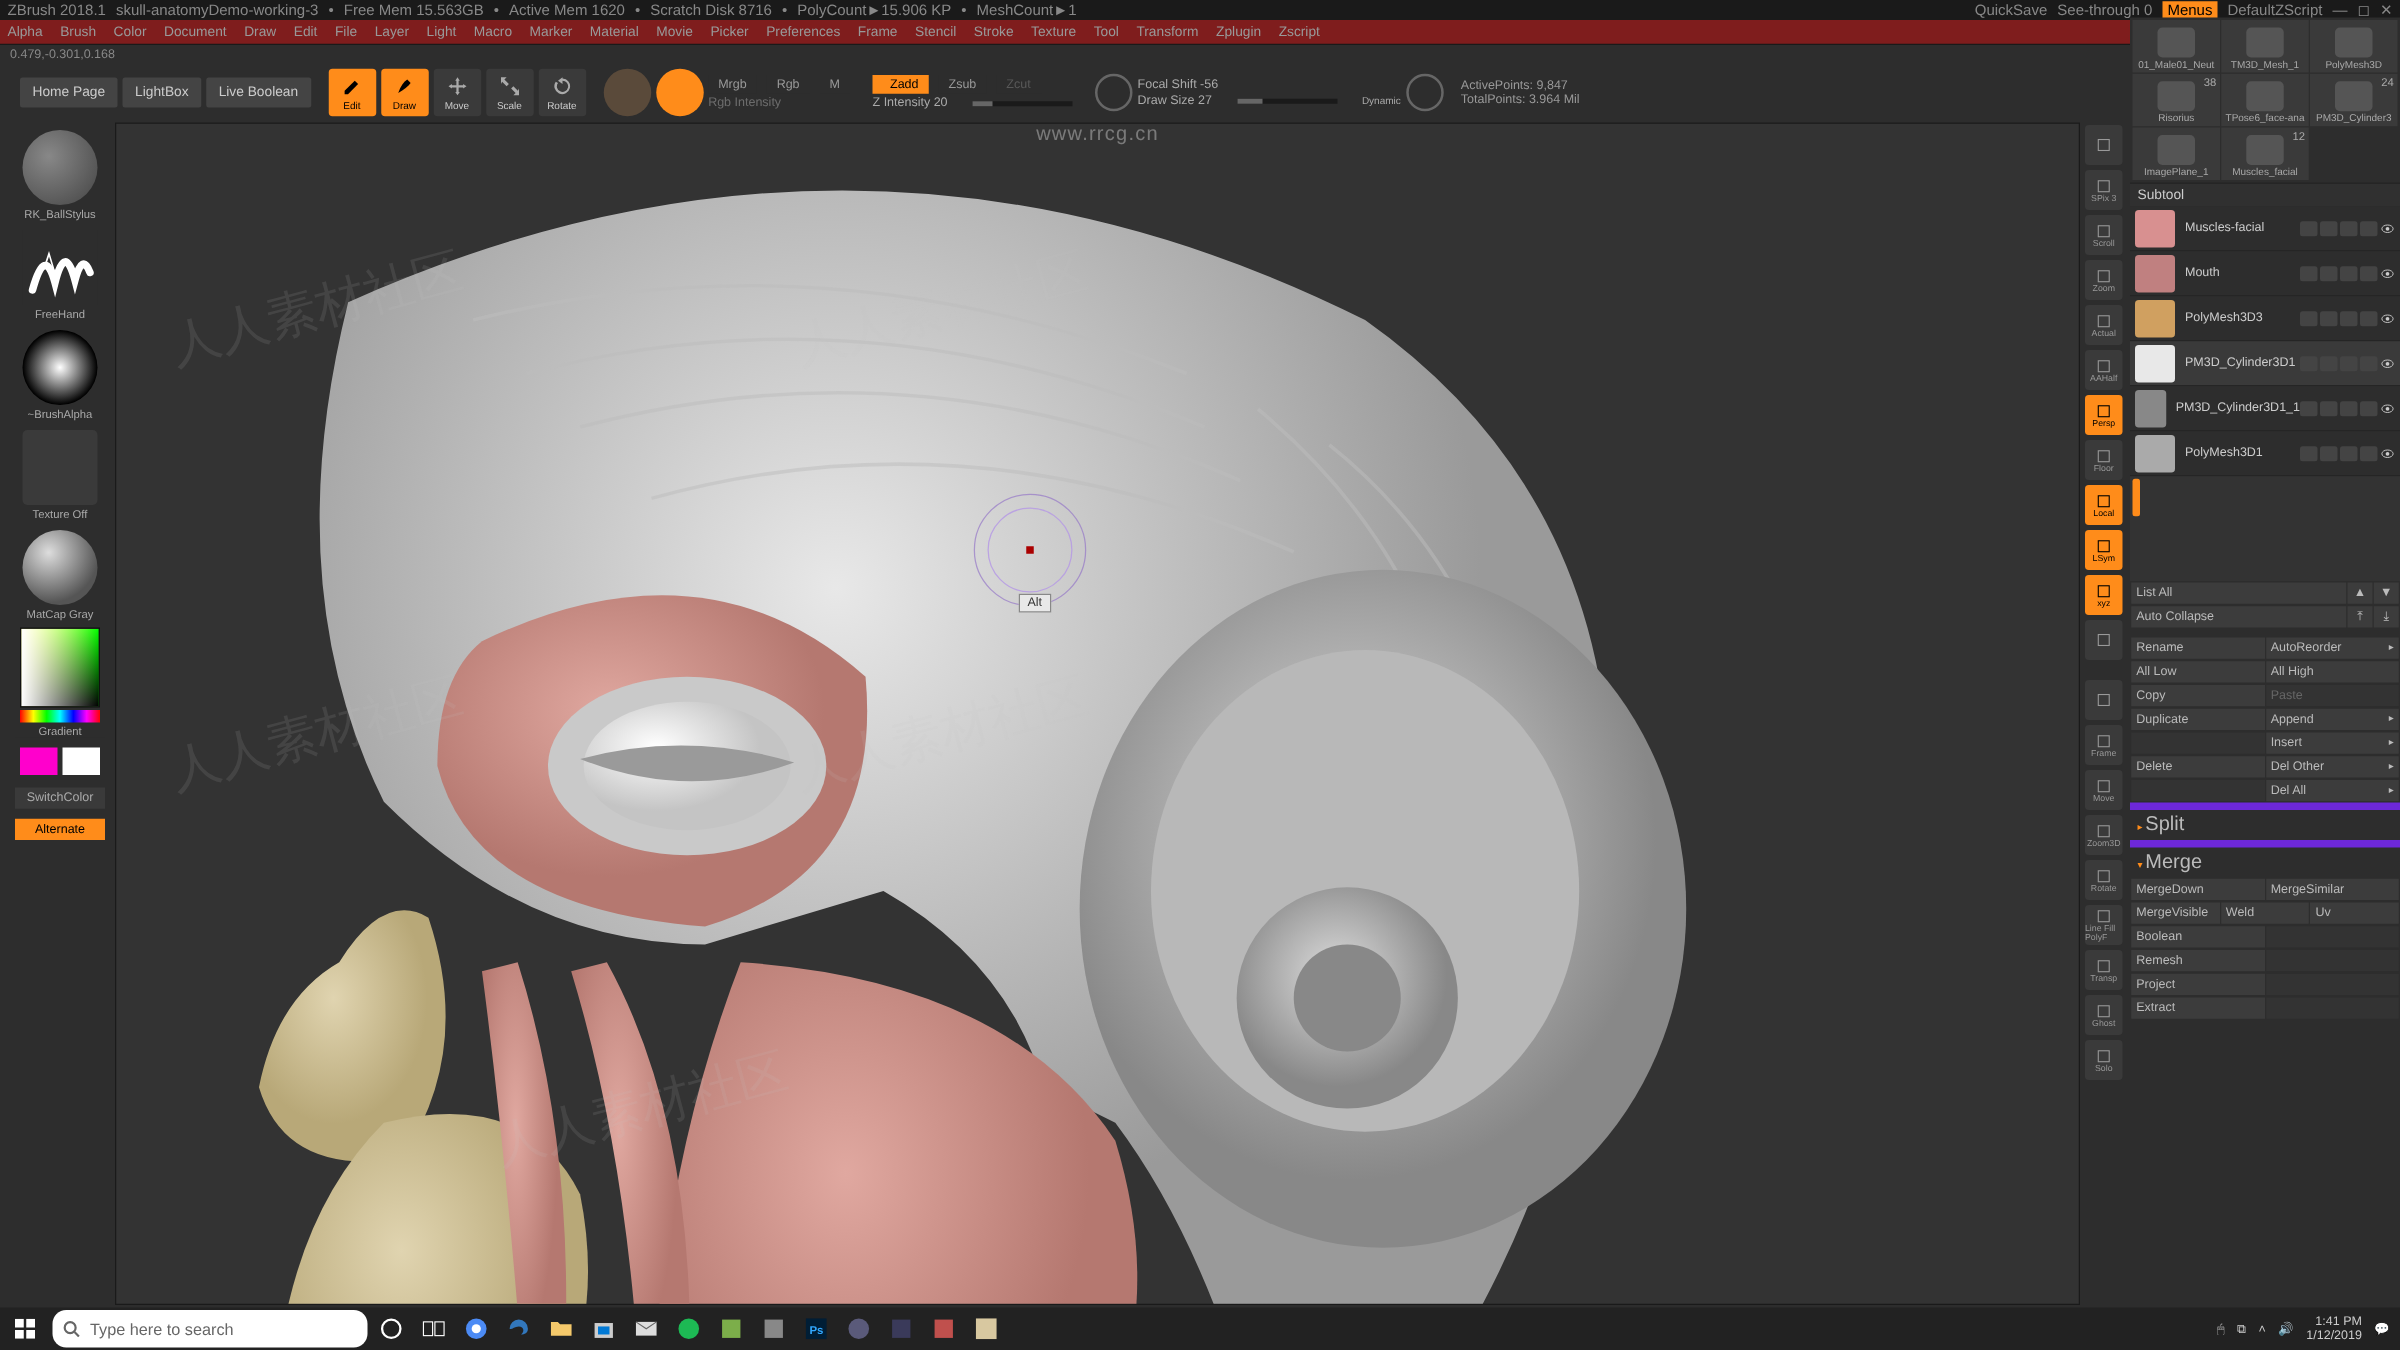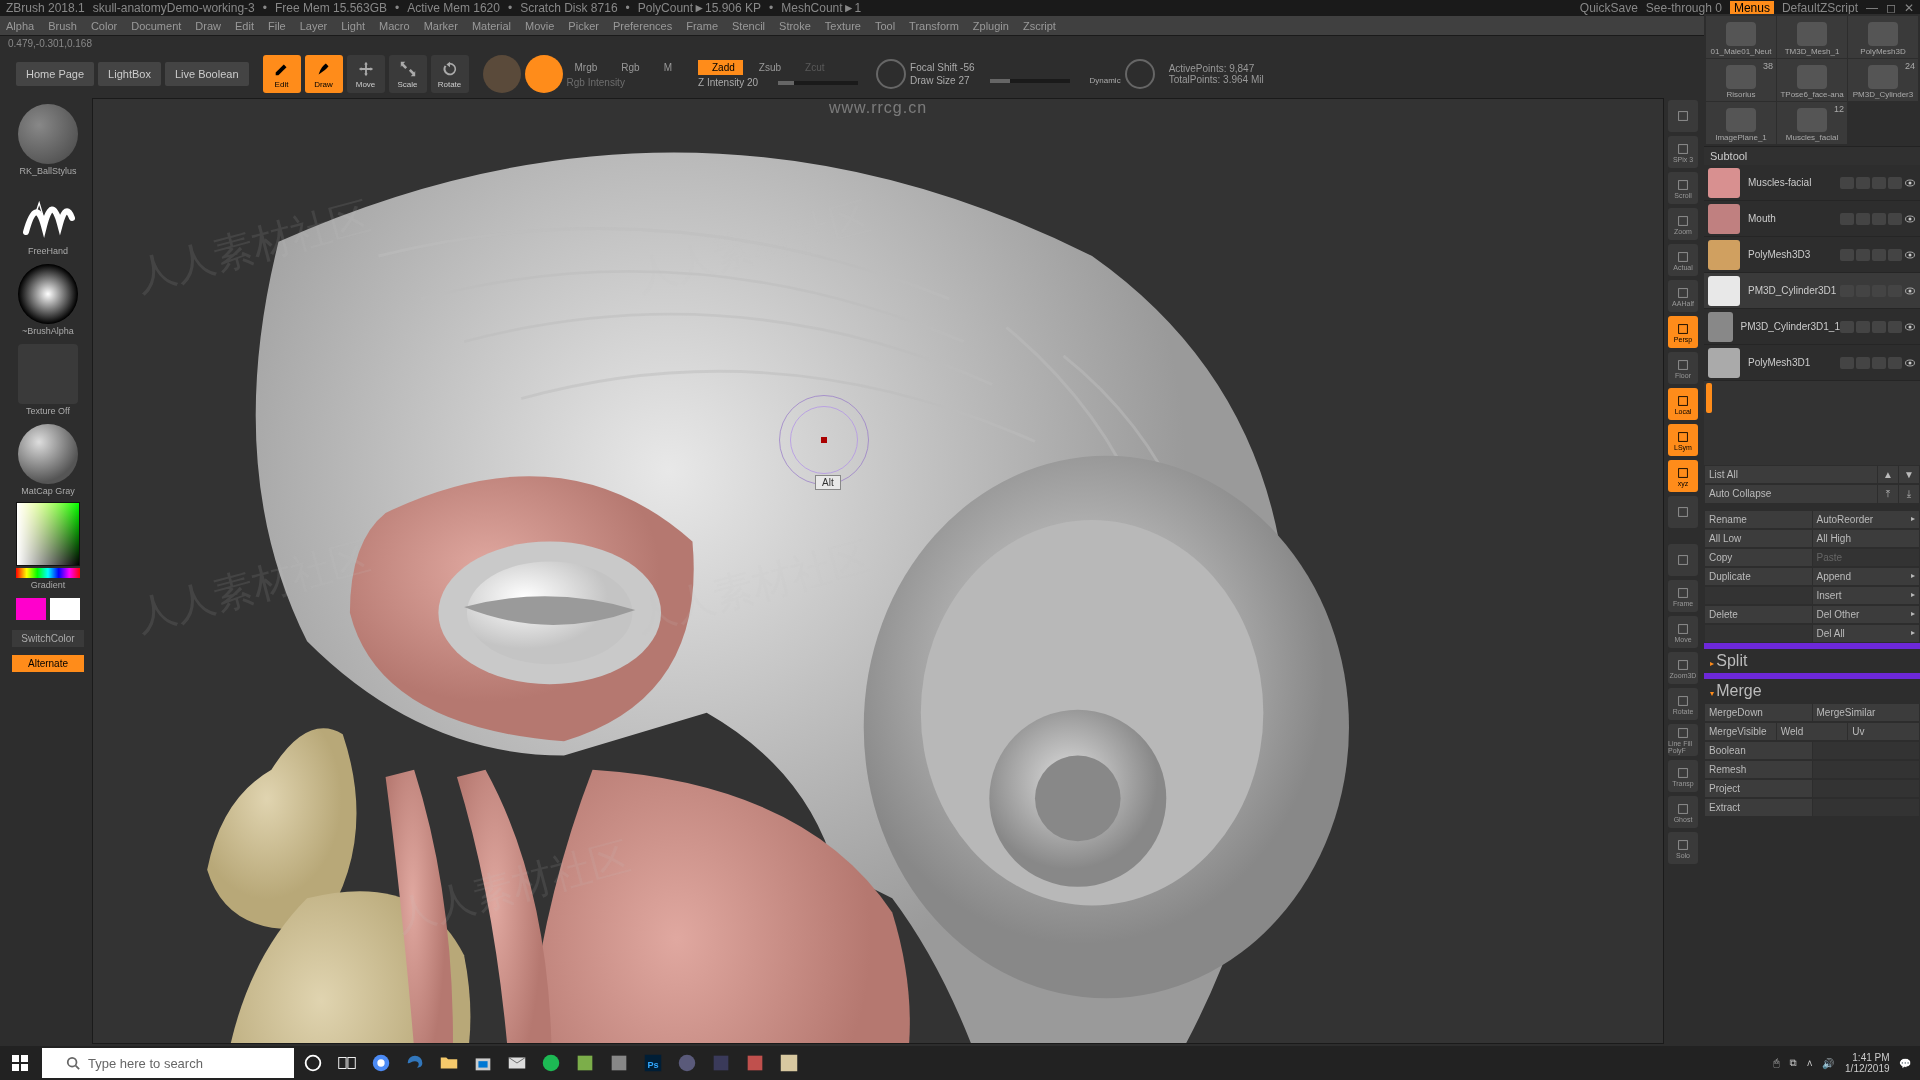--- a/index.html
+++ b/index.html
@@ -5,21 +5,21 @@
 * { margin:0; padding:0; box-sizing:border-box; font-family:Arial,sans-serif; user-select:none; }
 body { background:#2d2d2d; width:1920px; height:1080px; overflow:hidden; color:#aaa; font-size:11px; position:relative; }
 
 
 .titlebar { height:14px; background:#1a1a1a; display:flex; align-items:center; padding:8px 6px; font-size:12px; color:#888; }
 .titlebar .left { flex:1; display:flex; gap:8px; }
 .titlebar .right { display:flex; gap:8px; align-items:center; }
 .titlebar .menus { background:#ff8c1a; color:#000; padding:0 4px; }
 
 
-.menubar { height:20px; background:#404040; display:flex; align-items:center; padding:0 6px; gap:14px; border-bottom:1px solid #1a1a1a; font-size:11px; color:#999; }
+.menubar { height:20px; background:#7f1d1d; display:flex; align-items:center; padding:0 6px; gap:14px; border-bottom:1px solid #1a1a1a; font-size:11px; color:#999; }
 .menubar span { cursor:pointer; }
 
 
 .coord { height:16px; padding:2px 8px; font-size:10px; color:#888; }
 
 
 .shelf { height:44px; margin:0 90px 0 12px; display:flex; align-items:center; gap:4px; padding:0 4px; }
 .shelf .tab { background:#444; padding:6px 10px; border-radius:2px; cursor:pointer; font-size:11px; color:#ccc; }
 .shelf .sq { width:38px; height:38px; background:#3a3a3a; border-radius:3px; display:flex; flex-direction:column; align-items:center; justify-content:center; cursor:pointer; font-size:8px; color:#ccc; }
 .shelf .sq.on { background:#ff8c1a; color:#000; }
@@ -92,21 +92,21 @@
 .canvas .cursor .inner { position:absolute; inset:10px; border:1px solid rgba(180,150,230,.8); border-radius:50%; }
 .canvas .cursor .dot { position:absolute; left:50%; top:50%; width:6px; height:6px; background:#a00; transform:translate(-50%,-50%); }
 .canvas .alt-tip { position:absolute; background:#e8e8e8; border:1px solid #888; padding:1px 6px; font-size:10px; color:#333; }
 .watermark { position:absolute; color:rgba(200,200,200,.12); font-size:40px; pointer-events:none; transform:rotate(-15deg); }
 .wm-url { position:absolute; left:50%; top:0; transform:translateX(-50%); color:rgba(255,255,255,.35); font-size:16px; letter-spacing:1px; }
 
 
 .taskbar { position:absolute; left:0; right:0; bottom:0; height:34px; background:#222; display:flex; align-items:center; }
 .taskbar .start { width:40px; height:34px; display:flex; align-items:center; justify-content:center; }
 .taskbar .start svg { width:16px; height:16px; }
-.taskbar .search { width:252px; height:30px; margin:2px; background:#fff; display:flex; align-items:center; padding:0 24px; gap:8px; color:#666; font-size:13px; }
+.taskbar .search { width:252px; height:30px; margin:2px; background:#fff; display:flex; align-items:center; padding:0 8px; gap:8px; color:#666; font-size:13px;border-radius:11px; }
 .taskbar .tbtn { width:34px; height:34px; display:flex; align-items:center; justify-content:center; }
 .taskbar .tbtn img,.taskbar .tbtn svg { width:22px; height:22px; }
 .taskbar .tray { margin-left:auto; display:flex; align-items:center; gap:10px; padding:0 8px; font-size:10px; color:#ccc; }
 .taskbar .clock { text-align:right; line-height:1.1; }
 </style>
 </head>
 <body>
 
 <div class="titlebar">
   <div class="left">

